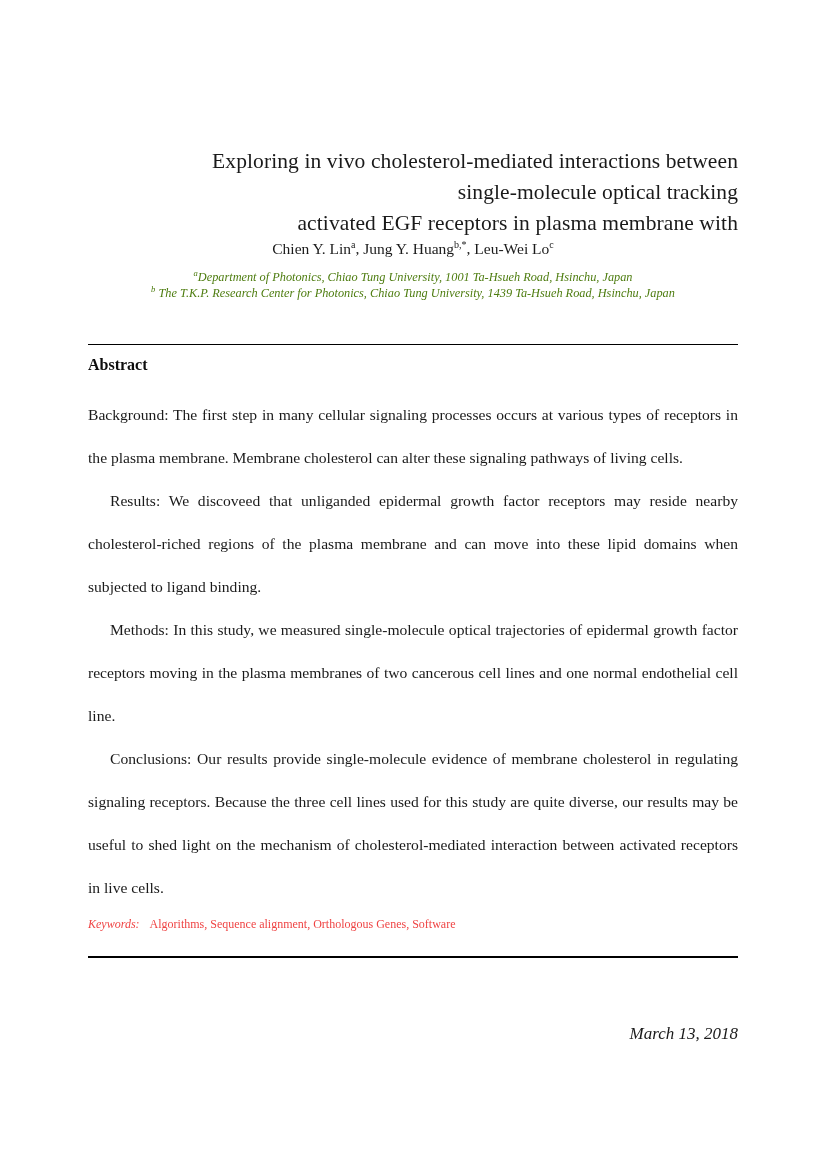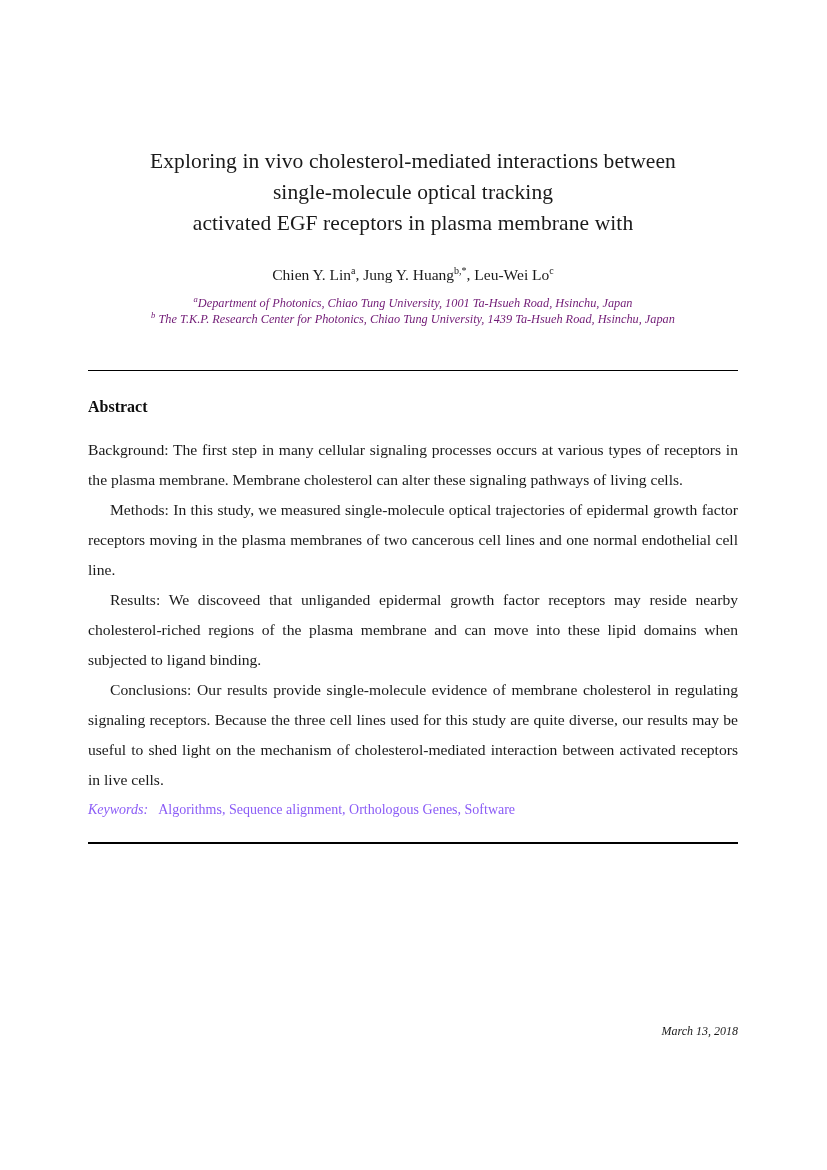--- a/index.html
+++ b/index.html
@@ -28,51 +28,50 @@
   .content {
     position: absolute;
     left: 88px;
     top: 0;
     width: 650px;
   }
 
   
   .title-block {
     margin-top: 146px;
-    text-align: center;
+    text-align: right;
   }
   .title-line {
     font-size: 21.5px;
     line-height: 31px;
     letter-spacing: 0.1px;
     color: #1a1a1a;
   }
 
   
   .authors {
-    margin-top: 26px;
     text-align: center;
     font-size: 15.5px;
     line-height: 20px;
     color: #1a1a1a;
   }
   .authors sup {
     font-size: 10px;
     vertical-align: super;
     line-height: 0;
   }
 
   
   .affiliations {
     margin-top: 11px;
     text-align: center;
     font-style: italic;
     font-size: 12.3px;
     line-height: 15.8px;
-    color: #701a75;
+    color: #4d7c0f;
   }
   .affil {
     display: block;
     padding: 0 8px;
   }
   .affil.b { padding: 0 12px; }
   .affil.c { padding: 0 4px; }
   .affil sup {
     font-size: 8.6px;
     vertical-align: super;
@@ -84,65 +83,65 @@
   .rule {
     height: 1.4px;
     background: #000000;
     width: 650px;
   }
   .rule-top { margin-top: 42px; }
   .rule-bottom { margin-top: 17px; }
 
   
   .abstract-heading {
-    margin-top: 26px;
+    margin-top: 10px;
     font-weight: bold;
     font-size: 16px;
     line-height: 20px;
     color: #0d0d0d;
   }
 
   .abs-body {
     margin-top: 18px;
   }
   .abs-p {
     font-size: 15.6px;
-    line-height: 30px;
+    line-height: 43px;
     text-align: justify;
     text-justify: inter-word;
     color: #1a1a1a;
     margin: 0;
   }
   .abs-p + .abs-p {
     text-indent: 22px;
   }
   .abs-p.no-indent { text-indent: 0; }
 
   .keywords {
-    font-size: 14px;
+    font-size: 12px;
     line-height: 30.2px;
-    color: #8b5cf6;
+    color: #ef4444;
     margin: 0;
   }
   .kw-label {
     font-style: italic;
   }
   .kw-list {
     padding-left: 10px;
   }
 
   
   .footer-date {
     position: absolute;
     left: 88px;
     top: 1024px;
     width: 650px;
     text-align: right;
     font-style: italic;
-    font-size: 12px;
+    font-size: 17px;
     color: #1a1a1a;
   }
 </style>
 </head>
 <body>
 
 <div class="page">
   <div class="content">
 
     <div class="title-block">
@@ -157,22 +156,22 @@
       <span class="affil a"><sup>a</sup><span>Department of Photonics, Chiao Tung University, 1001 Ta-Hsueh Road, Hsinchu, Japan</span></span>
       <span class="affil b"><sup>b</sup>&nbsp;<span>The T.K.P. Research Center for Photonics, Chiao Tung University, 1439 Ta-Hsueh Road, Hsinchu, Japan</span></span>
     </div>
 
     <div class="rule rule-top"></div>
 
     <div class="abstract-heading">Abstract</div>
 
     <div class="abs-body">
       <p class="abs-p no-indent">Background: The first step in many cellular signaling processes occurs at various types of receptors in the plasma membrane. Membrane cholesterol can alter these signaling pathways of living cells.</p>
+      <p class="abs-p">Results: We discoveed that unliganded epidermal growth factor receptors may reside nearby cholesterol-riched regions of the plasma membrane and can move into these lipid domains when subjected to ligand binding.</p>
       <p class="abs-p">Methods: In this study, we measured single-molecule optical trajectories of epidermal growth factor receptors moving in the plasma membranes of two cancerous cell lines and one normal endothelial cell line.</p>
-      <p class="abs-p">Results: We discoveed that unliganded epidermal growth factor receptors may reside nearby cholesterol-riched regions of the plasma membrane and can move into these lipid domains when subjected to ligand binding.</p>
       <p class="abs-p">Conclusions: Our results provide single-molecule evidence of membrane cholesterol in regulating signaling receptors. Because the three cell lines used for this study are quite diverse, our results may be useful to shed light on the mechanism of cholesterol-mediated interaction between activated receptors in live cells.</p>
       <p class="keywords"><span class="kw-label">Keywords:</span><span class="kw-list">Algorithms, Sequence alignment, Orthologous Genes, Software</span></p>
     </div>
 
     <div class="rule rule-bottom"></div>
 
   </div>
 
   <div class="footer-date">March 13, 2018</div>
 </div>

